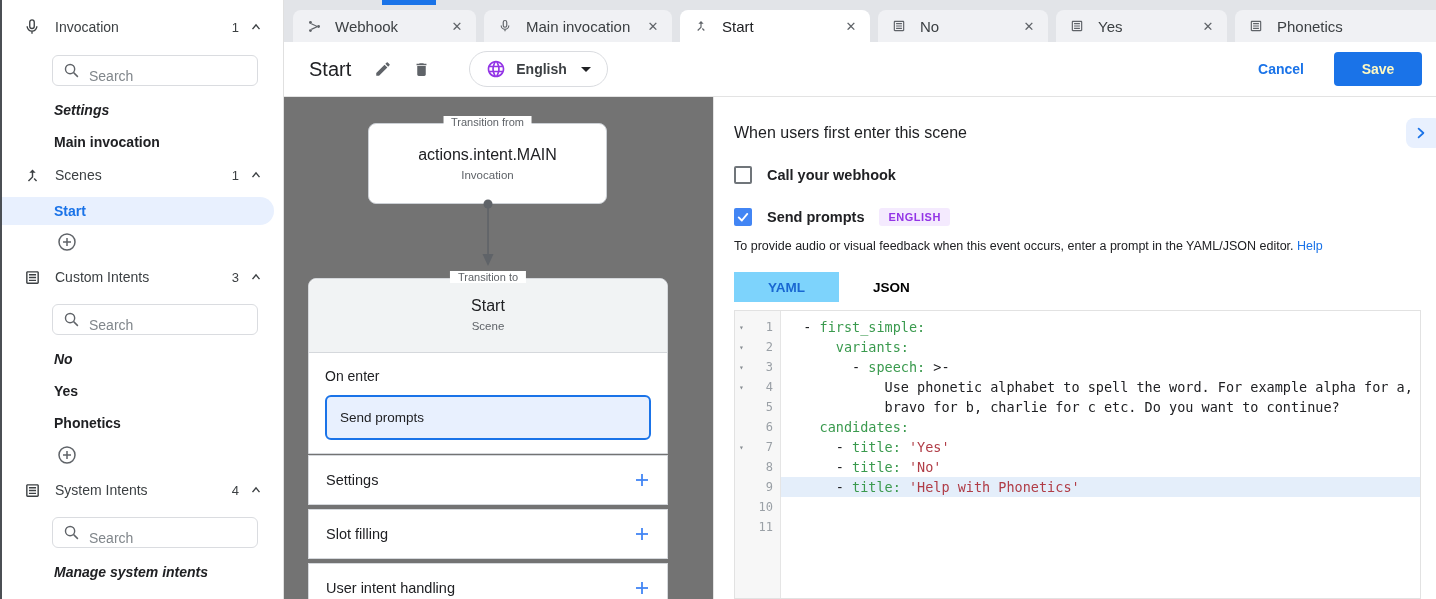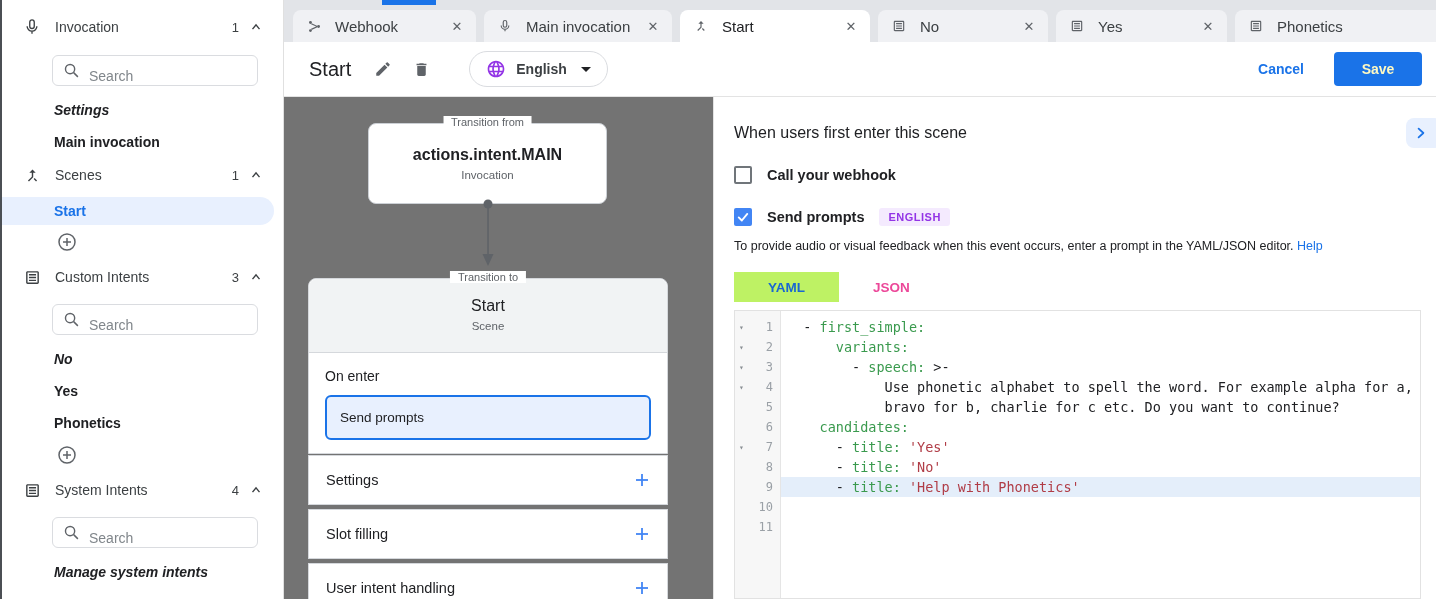--- a/index.html
+++ b/index.html
@@ -51,21 +51,21 @@
   .btn-cancel { color:#1a73e8; font-size:14px; font-weight:bold; margin-right:30px; background:none; border:none; cursor:pointer; font-family:"Liberation Sans",sans-serif; }
   .btn-save { background:#1a73e8; color:#fef9c3; font-size:14px; font-weight:bold; border:none; border-radius:4px; width:88px; height:34px; cursor:pointer; font-family:"Liberation Sans",sans-serif; }
 
   
   .content { flex:1; display:flex; min-height:0; }
 
   
   .diagram { width:430px; min-width:430px; border-right:1px solid #e3e3e3; position:relative; background:#737373; overflow:hidden; }
   .node-label { position:absolute; top:-8px; left:50%; transform:translateX(-50%); background:#fff; padding:0 8px; font-size:11px; color:#5f6368; white-space:nowrap; }
   .from-box { position:absolute; left:84px; top:26px; width:239px; height:81px; border:1px solid #ccd0d5; border-radius:8px; background:#fff; text-align:center; }
-  .from-title { margin-top:22px; font-size:16px; color:#202124;font-weight:bold; }
+  .from-title { margin-top:22px; font-size:16px; color:#202124; }
   .from-sub { margin-top:5px; font-size:11.5px; color:#5f6368; }
   .connector { position:absolute; left:195px; top:102px; }
   .scene-card { position:absolute; left:24px; width:360px; background:#fff; border:1px solid #d5d8dc; }
   .card-main { top:181px; border-radius:8px 8px 0 0; }
   .card-head { background:#f1f3f4; border-bottom:1px solid #d5d8dc; border-radius:8px 8px 0 0; text-align:center; height:74px; position:relative; }
   .card-head-title { padding-top:18px; font-size:16px; color:#202124; }
   .card-head-sub { margin-top:5px; font-size:11.5px; color:#5f6368; }
   .on-enter { padding:15px 16px 13px 16px; }
   .on-enter-label { font-size:14px; color:#202124; }
   .prompt-chip { margin-top:11px; height:45px; border:2px solid #1a73e8; background:#e8f0fe; border-radius:6px; display:flex; align-items:center; padding-left:13px; font-size:13.5px; color:#202124; cursor:pointer; }
@@ -79,22 +79,22 @@
   .collapse-btn { position:absolute; right:-6px; top:21px; width:36px; height:30px; background:#e8f0fe; border-radius:8px; display:flex; align-items:center; padding-left:7px; cursor:pointer; }
   .detail-heading { margin-top:27px; font-size:16px; color:#202124; }
   .check-row { display:flex; align-items:center; margin-top:24px; }
   .checkbox { width:18px; height:18px; border:2px solid #70757a; border-radius:2px; background:#fff; flex:none; cursor:pointer; }
   .checkbox.checked { border:none; background:#4285f4; display:flex; align-items:center; justify-content:center; }
   .check-label { margin-left:15px; font-size:14.5px; font-weight:bold; color:#202124; }
   .lang-badge { margin-left:15px; background:#f4eafe; color:#9334e6; font-size:11px; font-weight:bold; letter-spacing:0.5px; padding:3px 9px; border-radius:3px; }
   .helper { margin-top:13px; font-size:12.5px; color:#202124; }
   .help-link { color:#1a73e8; text-decoration:none; cursor:pointer; }
   .fmt-tabs { display:flex; margin-top:19px; }
-  .fmt-tab { width:105px; height:30px; display:flex; align-items:center; justify-content:center; font-size:13.5px; font-weight:bold; color:#ec4899; cursor:pointer; }
-  .fmt-tab.active { background:#bef264; color:#1967d2; }
+  .fmt-tab { width:105px; height:30px; display:flex; align-items:center; justify-content:center; font-size:13.5px; font-weight:bold; color:#000000; cursor:pointer; }
+  .fmt-tab.active { background:#7dd3fc; color:#1967d2; }
 
   
   .editor { flex:1; margin:8px 15px 0 0; border:1px solid #e2e2e2; display:flex; min-height:0; overflow:hidden; background:#fff; }
   .gutter { width:46px; min-width:46px; background:#f7f7f7; border-right:1px solid #e5e5e5; padding-top:6px; font-family:"DejaVu Sans Mono", monospace; }
   .g-row { height:20px; display:flex; align-items:center; }
   .fold { width:14px; padding-left:4px; font-size:8px; color:#8a8f94; cursor:pointer; }
   .lnum { flex:1; text-align:right; padding-right:7px; font-size:12px; color:#9aa0a6; }
   .code { flex:1; padding-top:6px; font-family:"DejaVu Sans Mono", monospace; font-size:13.5px; overflow:hidden; }
   .c-row { height:20px; line-height:20px; white-space:pre; padding-left:6px; }
   .c-row.hl { background:#e4eefa; }

